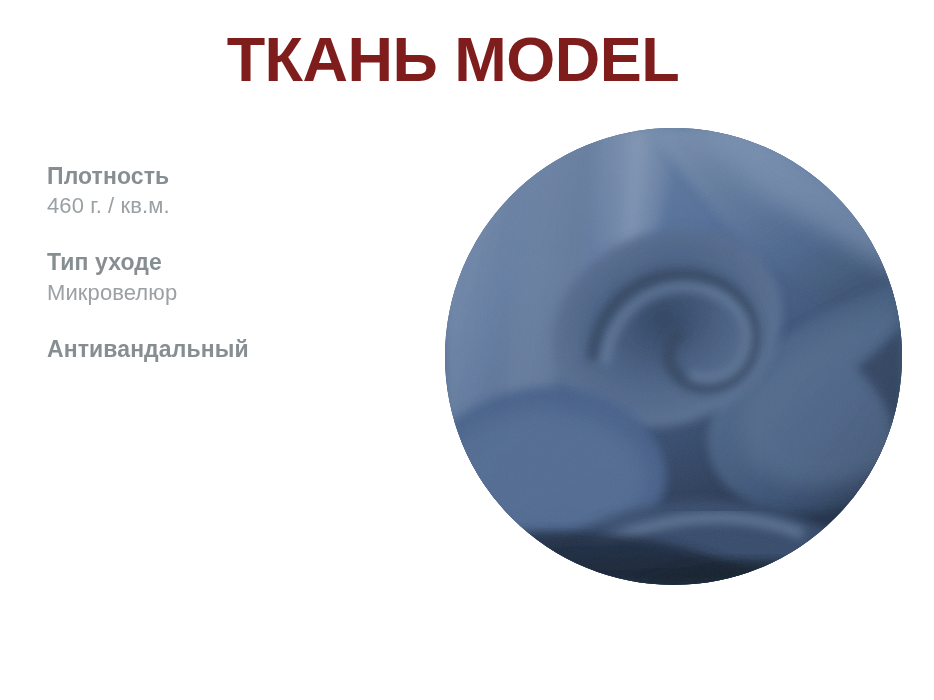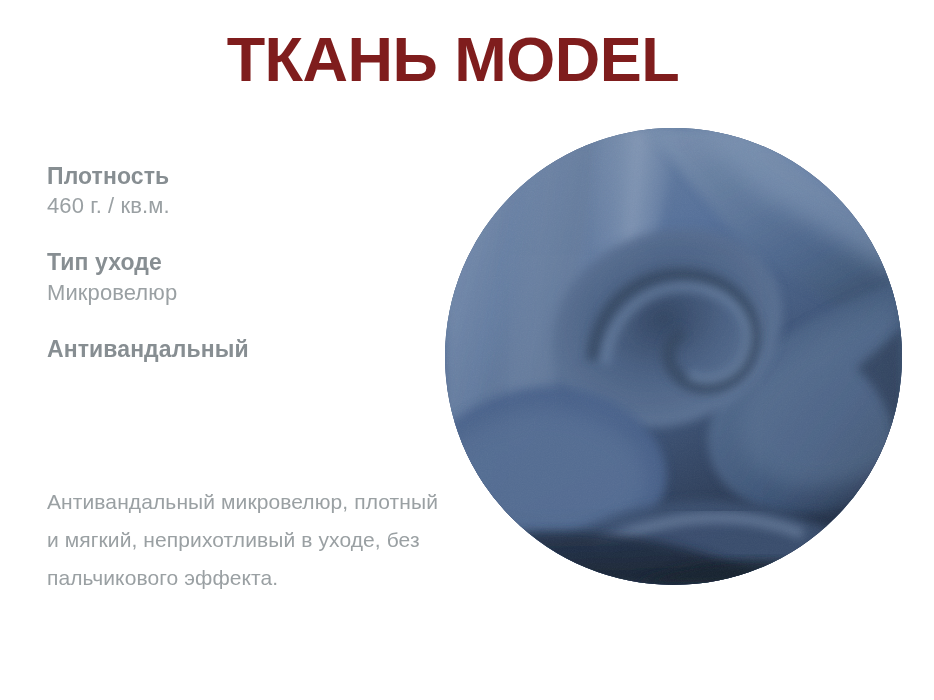--- a/index.html
+++ b/index.html
@@ -108,21 +108,20 @@
       <div class="spec-label">Тип уходе</div>
       <div class="spec-value">Микровелюр</div>
     </div>
 
     <div class="spec-block">
       <div class="spec-label">Антивандальный</div>
     </div>
 
   </div>
 
-  <div class="description">Антивандальный микровелюр, плотный и мягкий, неприхотливый в уходе, без пальчикового эффекта.</div>
 
   <div class="fabric-circle">
     <svg class="fabric-svg" viewBox="0 0 457 457" preserveAspectRatio="xMidYMid slice">
       <defs>
         <linearGradient id="bgGrad" x1="0" y1="0" x2="0.45" y2="1">
           <stop offset="0%" stop-color="#6e86a6"></stop>
           <stop offset="38%" stop-color="#55709a"></stop>
           <stop offset="70%" stop-color="#3c5275"></stop>
           <stop offset="100%" stop-color="#24324a"></stop>
         </linearGradient>

